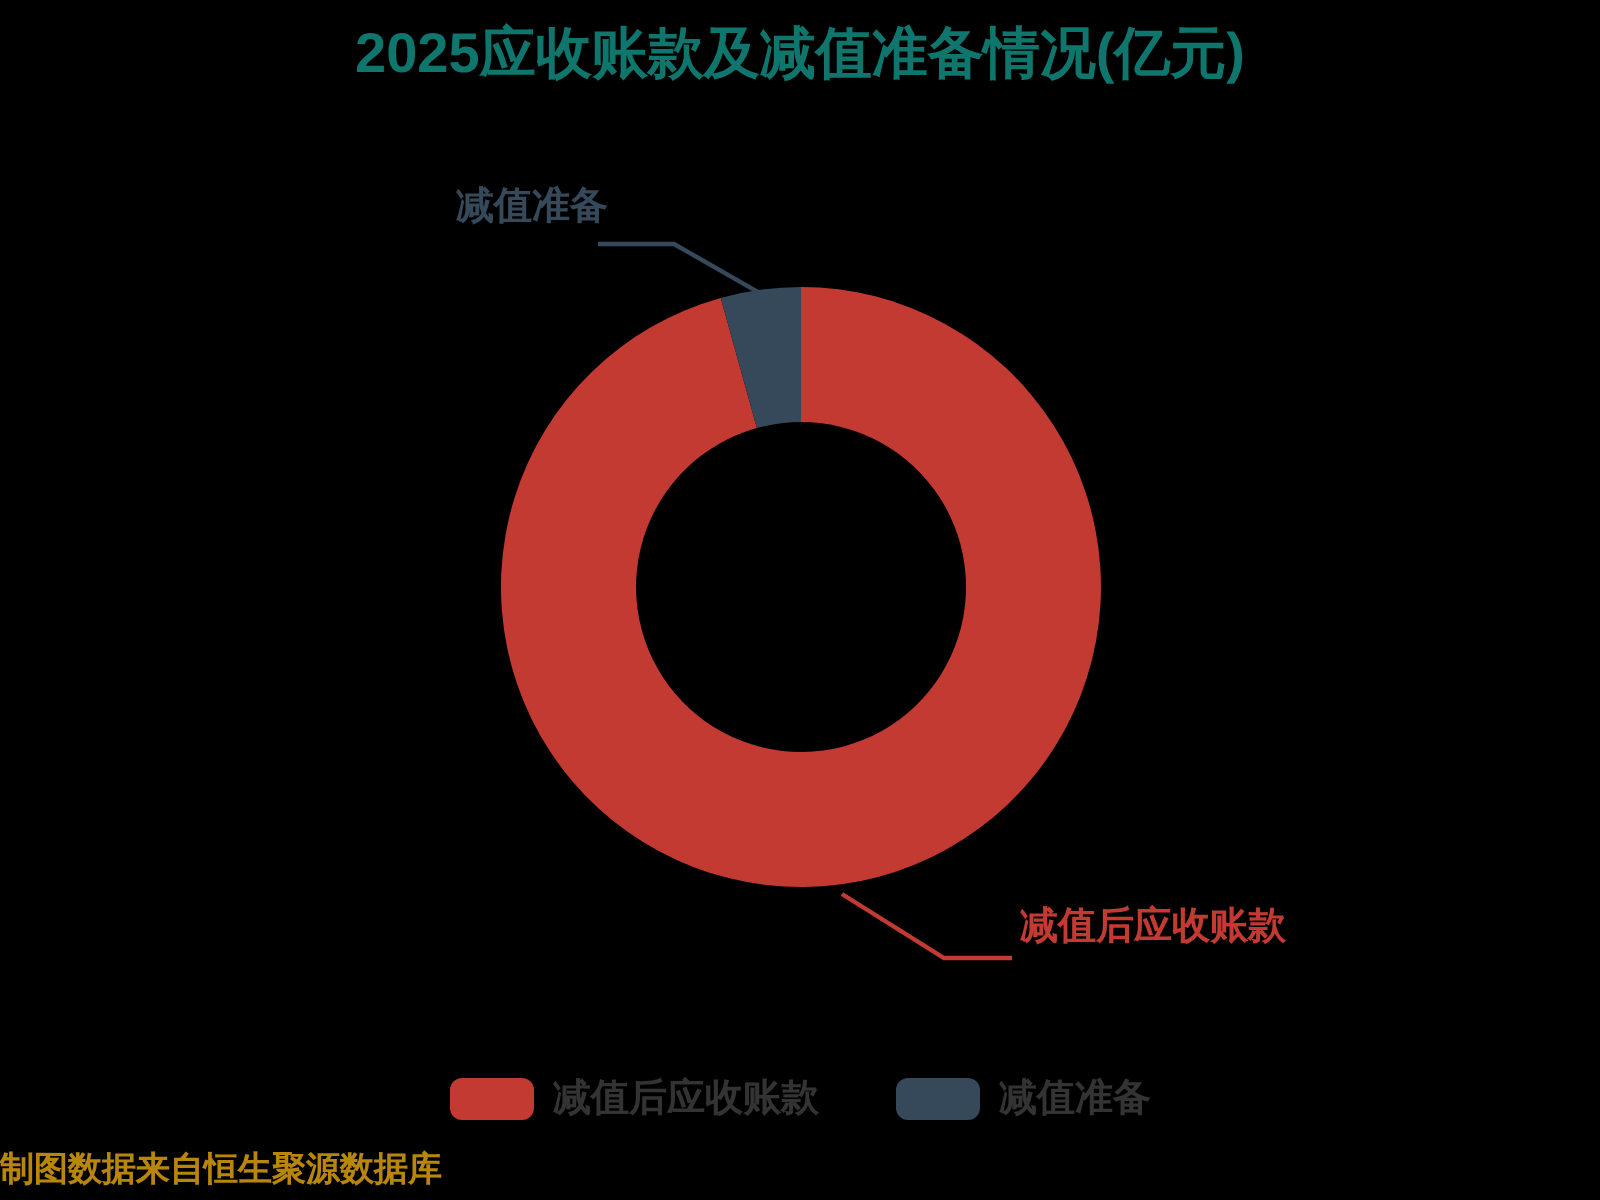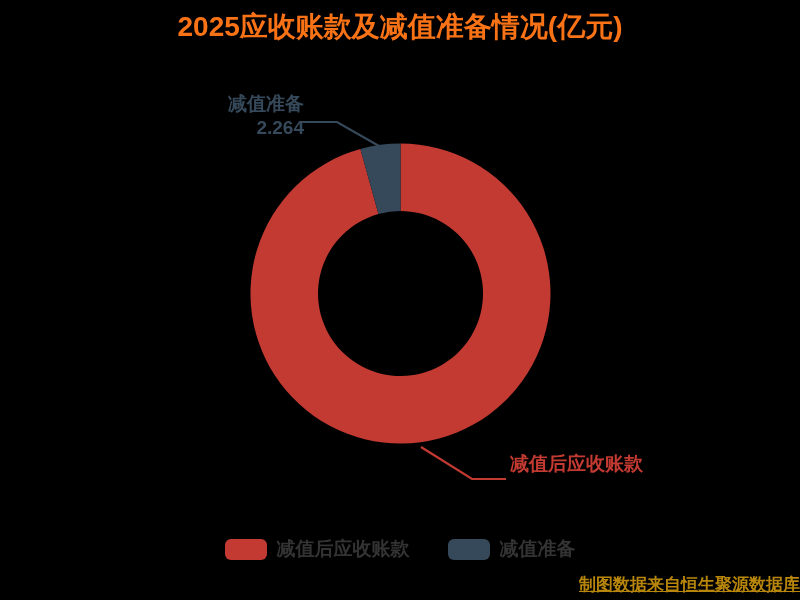--- a/index.html
+++ b/index.html
@@ -103,52 +103,50 @@
     color: #333333;
     white-space: nowrap;
   }
 
   
   #footer-note {
     position: absolute;
     left: 0;
     top: 573px;
     width: 800px;
-    text-align: right;
+    text-align: left;
     font-size: 17px;
     font-weight: bold;
     color: #b8860b;
     white-space: nowrap;
-    text-decoration: underline;
   }
 </style>
 </head>
 <body>
 
 <div id="stage" style="background: rgb(0, 0, 0);">
 
-  <div id="chart-title" style="color: #f97316;">2025应收账款及减值准备情况(亿元)</div>
+  <div id="chart-title" style="color: #0f766e;">2025应收账款及减值准备情况(亿元)</div>
 
   <div id="donut-wrap">
     <svg id="donut-svg" width="301" height="301" viewBox="0 0 301 301">
 
       <path id="slice-receivable" fill="#c23a31" d="M 150.50 0.50 A 150 150 0 1 1 110.38 5.96 L 128.44 71.01 A 82.5 82.5 0 1 0 150.50 68.00 Z"></path>
 
       <path id="slice-impairment" fill="#36495a" d="M 110.38 5.96 A 150 150 0 0 1 150.50 0.50 L 150.50 68.00 A 82.5 82.5 0 0 0 128.44 71.01 Z"></path>
     </svg>
   </div>
 
   <svg id="leaders" viewBox="0 0 800 600">
     <polyline points="299,122 337,122 386,150" fill="none" stroke="#36495a" stroke-width="2.2"></polyline>
     <polyline points="421,447 472,479 506,479" fill="none" stroke="#c23a31" stroke-width="2.2"></polyline>
   </svg>
 
   <div class="callout" id="callout-impairment">
     <span class="cl-name">减值准备</span>
-    <span class="cl-value">2.264</span>
   </div>
 
   <div class="callout" id="callout-receivable">
     <span class="cl-name">减值后应收账款</span>
   </div>
 
   <div id="legend">
     <div class="legend-item">
       <span class="legend-swatch" id="swatch-receivable" style="background: rgb(194, 58, 49);"></span>
       <span class="legend-label">减值后应收账款</span>

